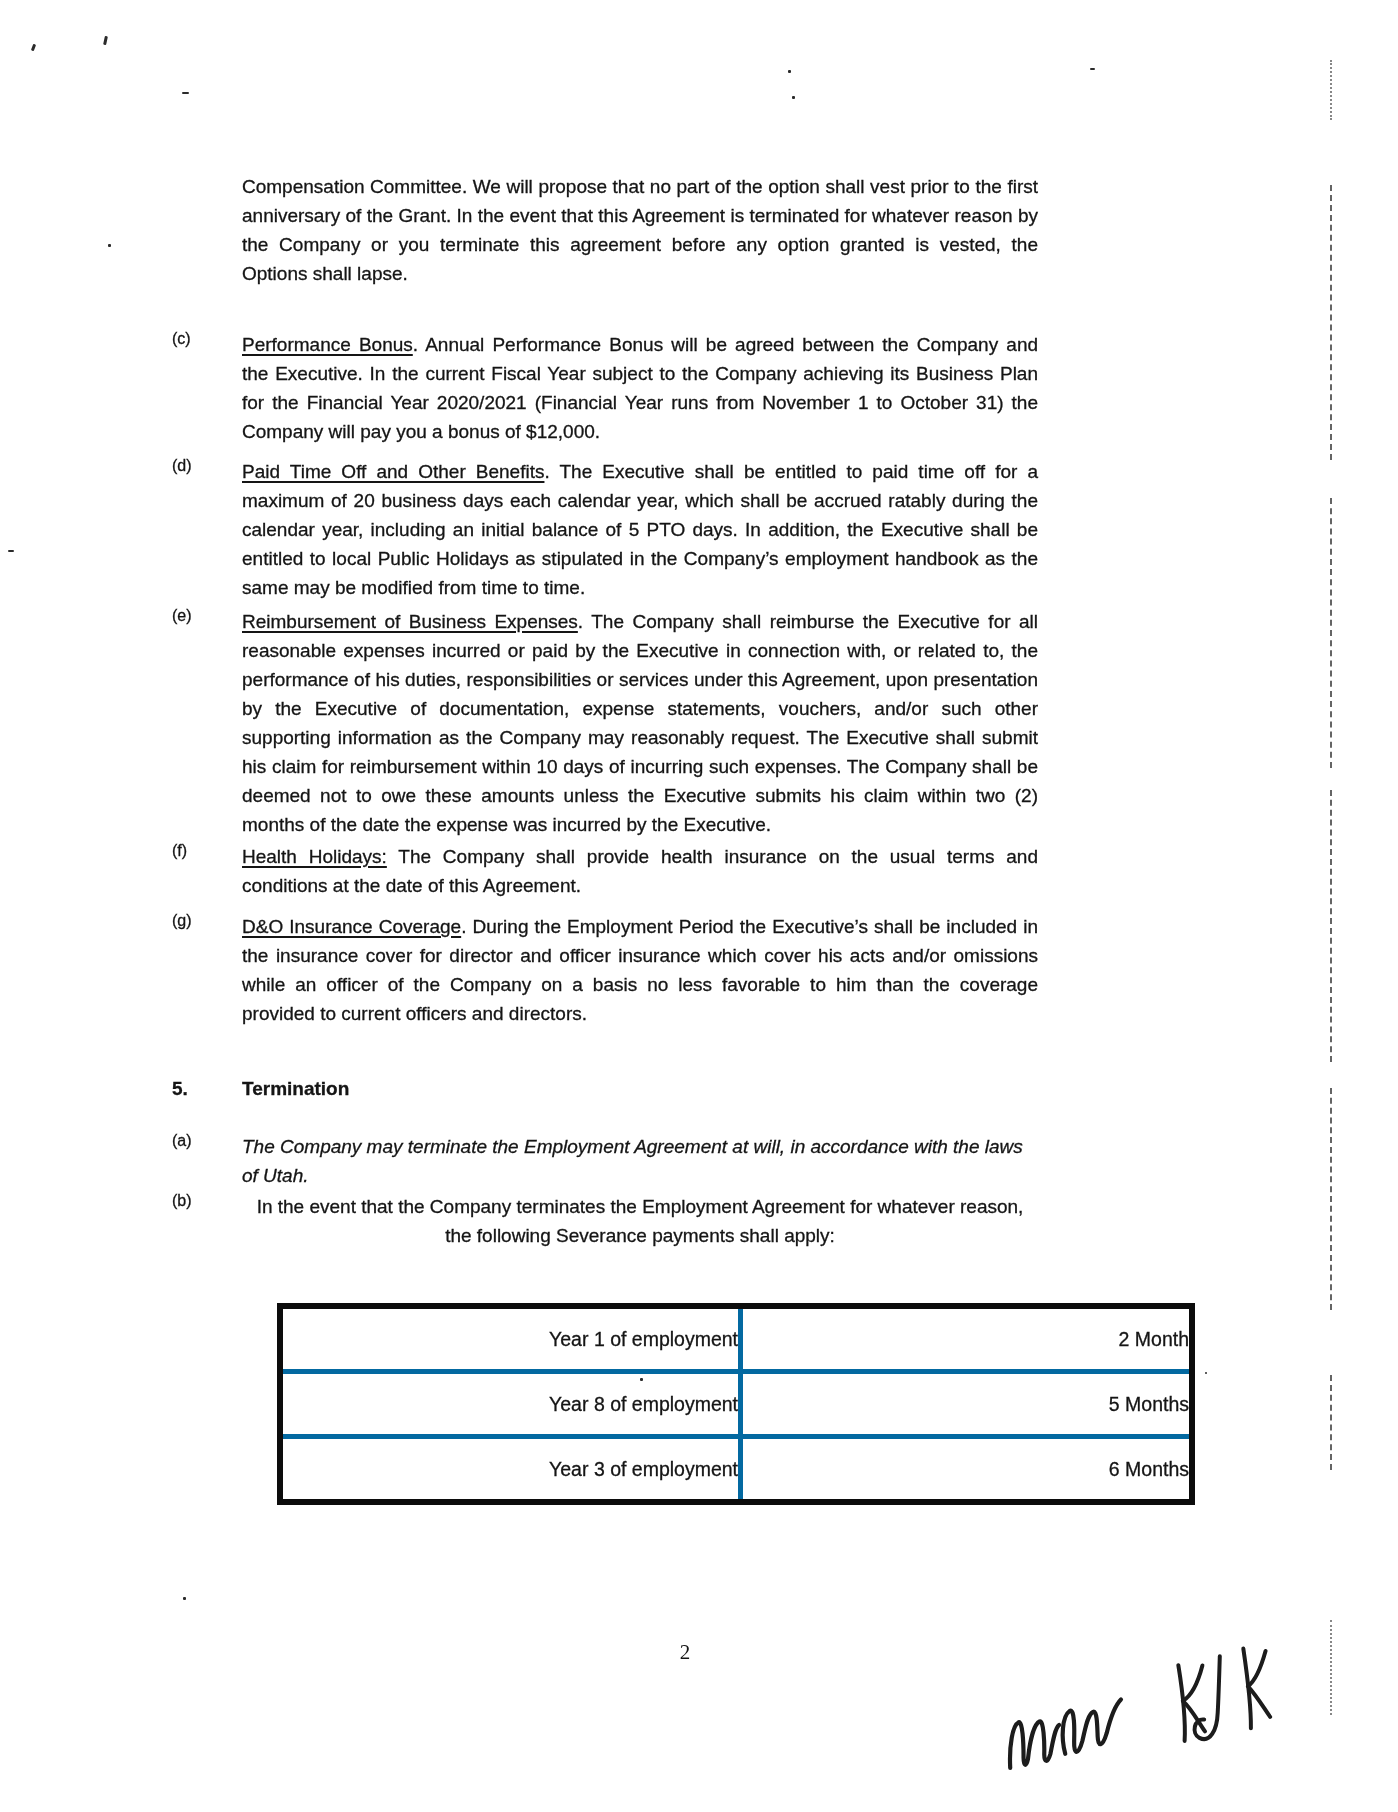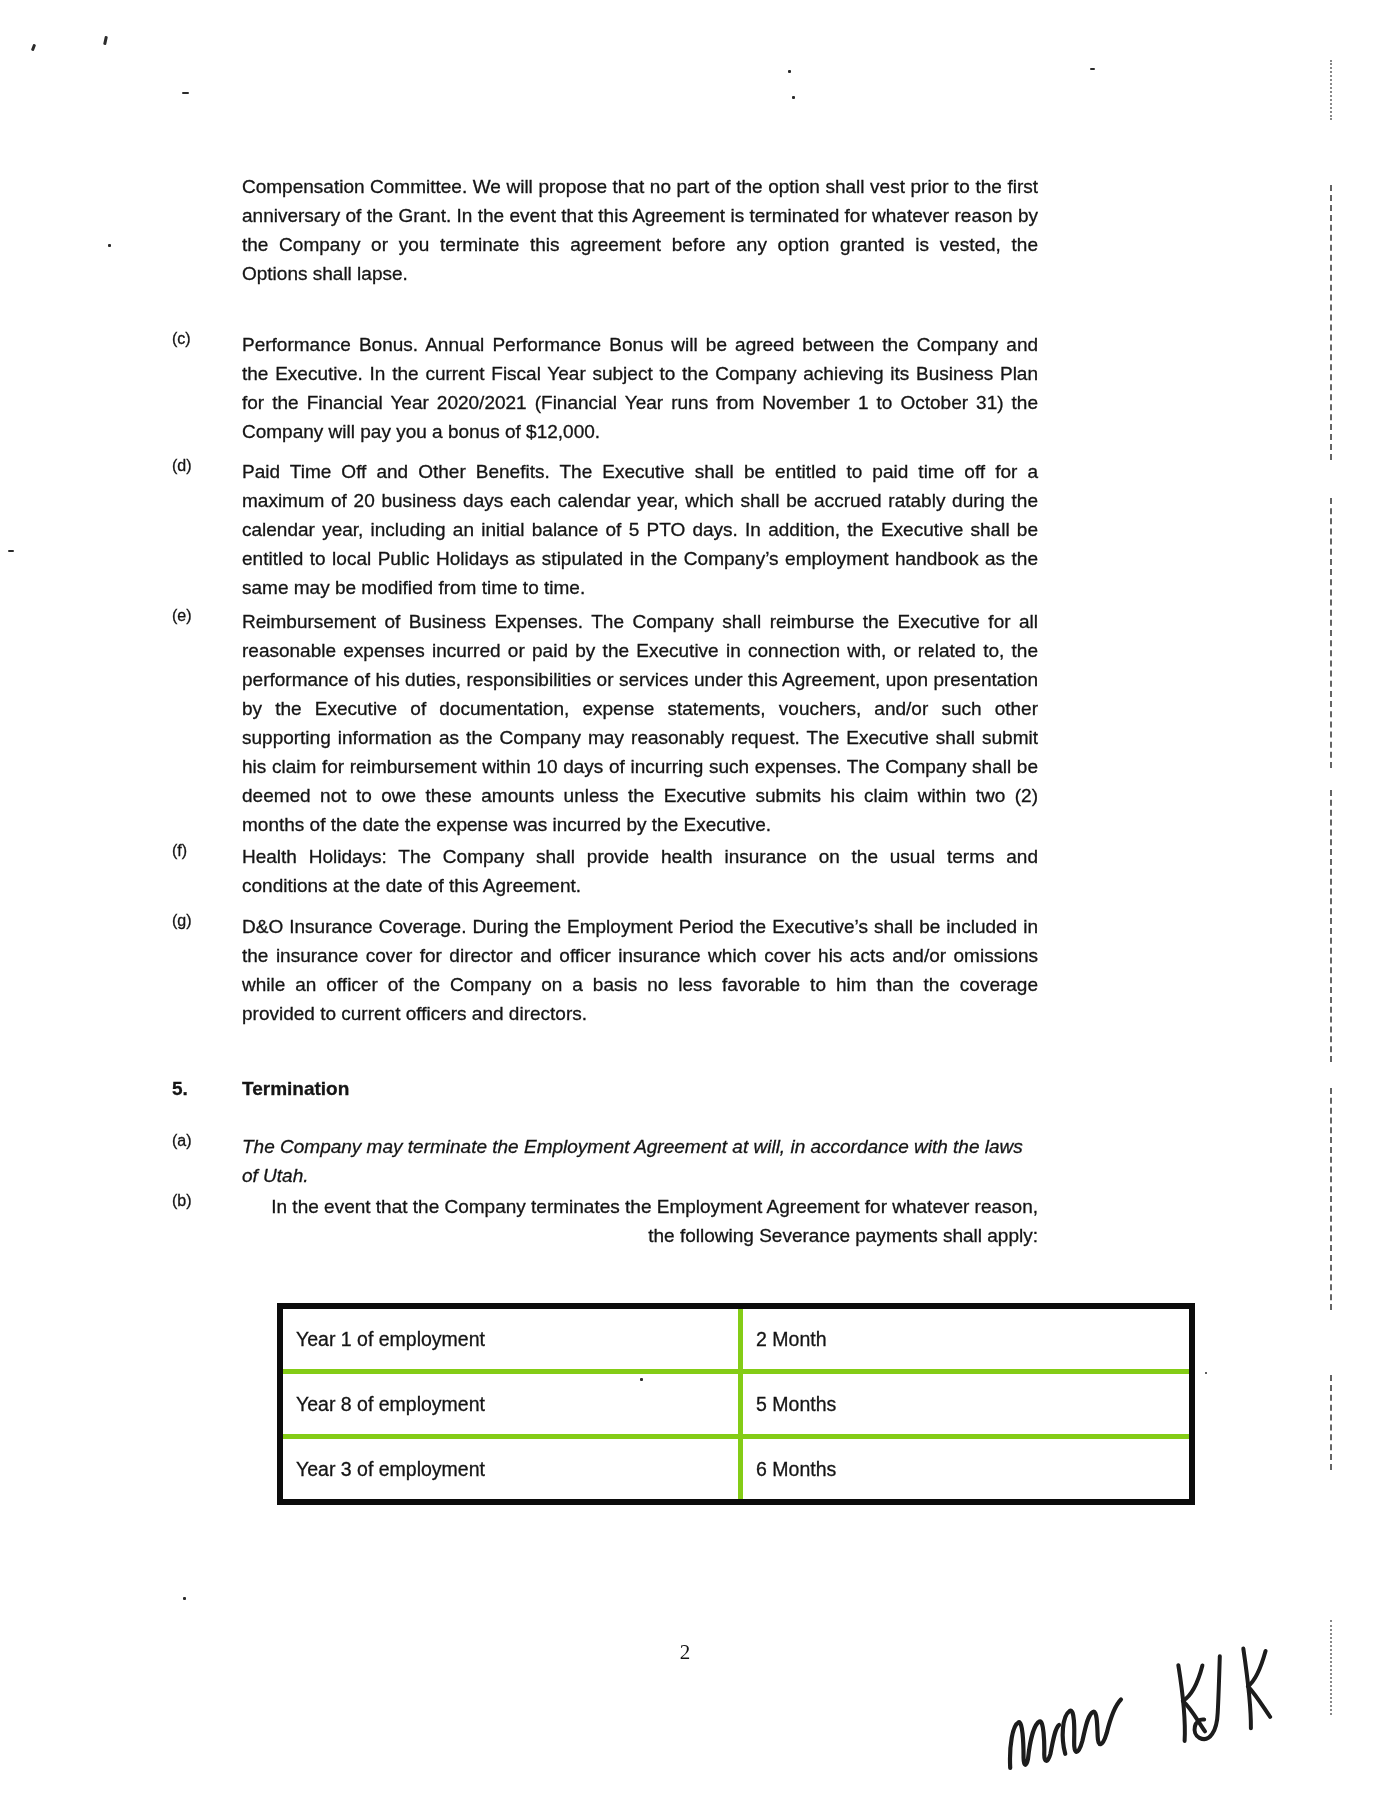--- a/index.html
+++ b/index.html
@@ -13,35 +13,36 @@
     overflow:hidden;
     -webkit-text-stroke:0.3px #151515;
   }
   .item { position:absolute; left:172px; width:866px; }
   .item .label { position:absolute; left:0; top:0; }
   .item .body {
     margin-left:70px; width:796px;
     font-size:19px; line-height:29px;
     text-align:justify;
   }
-  .lead { text-underline-offset:3px; text-decoration-thickness:1.5px; }
+  .lead { text-decoration:underline; text-underline-offset:3px; text-decoration-thickness:1.5px; }
   .section-head { position:absolute; left:172px; width:866px; font-size:19px; font-weight:bold; }
   .section-head .num { position:absolute; left:0; top:0; }
   .section-head .title { margin-left:70px; }
 
   table.severance {
     position:absolute; left:277px; top:1303px;
     width:918px; border-collapse:collapse;
     border:6px solid #0c0c0c;
   }
   table.severance td {
-    border:5px solid #84cc16;
+    border:5px solid #0369a1;
     height:60px; vertical-align:middle;
     padding:0 0 0 13px;
     font-size:19.5px;
+    text-align:right;
   }
   td.col-period { width:50.5%; }
   td.col-sev { width:49.5%; }
 
   .page-number {
     position:absolute; top:1640px; left:645px; width:80px;
     text-align:center;
     font-family:"Liberation Serif", serif;
     font-size:21px; -webkit-text-stroke:0 transparent;
   }
@@ -93,21 +94,21 @@
     <span class="title">Termination</span>
   </div>
 
   <div class="item" style="top:1132px;">
     <span class="label">(a)</span>
     <div class="body" style="text-align:left;font-style:italic;">The Company may terminate the Employment Agreement at will, in accordance with the laws of Utah.</div>
   </div>
 
   <div class="item" style="top:1192px;">
     <span class="label">(b)</span>
-    <div class="body" style="text-align:right;">In the event that the Company terminates the Employment Agreement for whatever reason, the following Severance payments shall apply:</div>
+    <div class="body" style="text-align:center;">In the event that the Company terminates the Employment Agreement for whatever reason, the following Severance payments shall apply:</div>
   </div>
 
   <table class="severance">
     <tbody>
       <tr>
         <td class="col-period">Year 1 of employment</td>
         <td class="col-sev">2 Month</td>
       </tr>
       <tr>
         <td class="col-period">Year 8 of employment</td>

